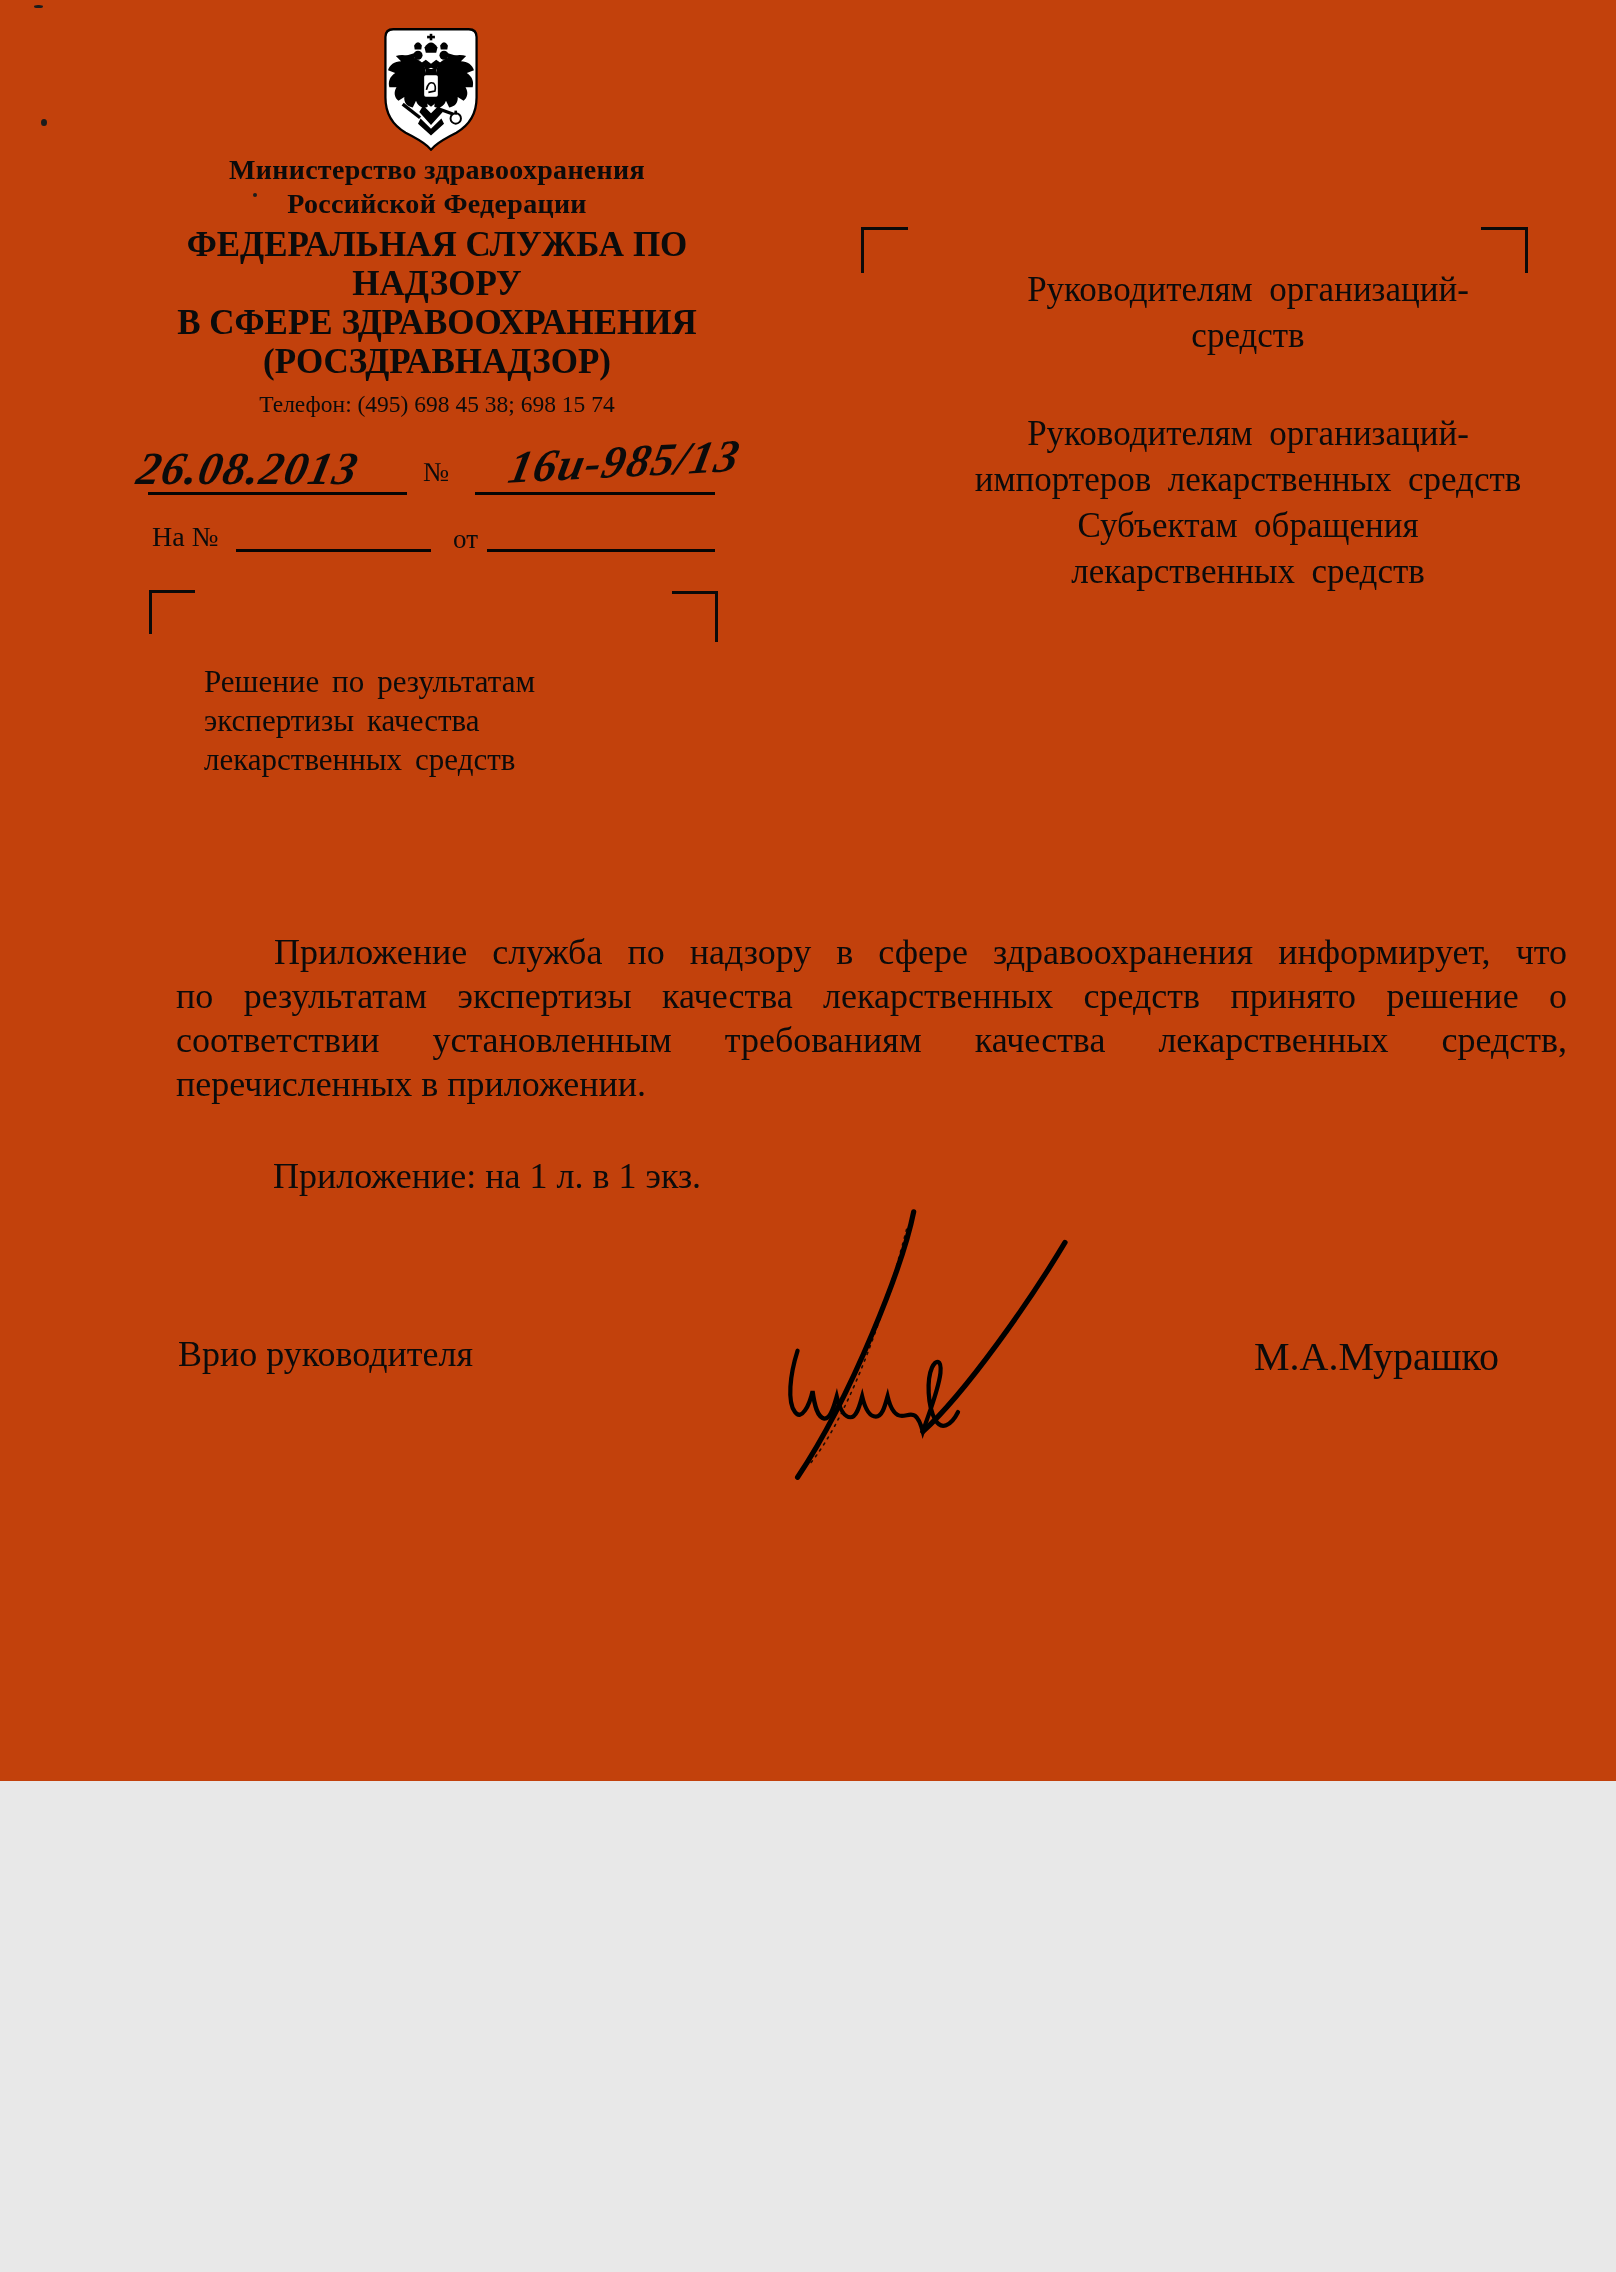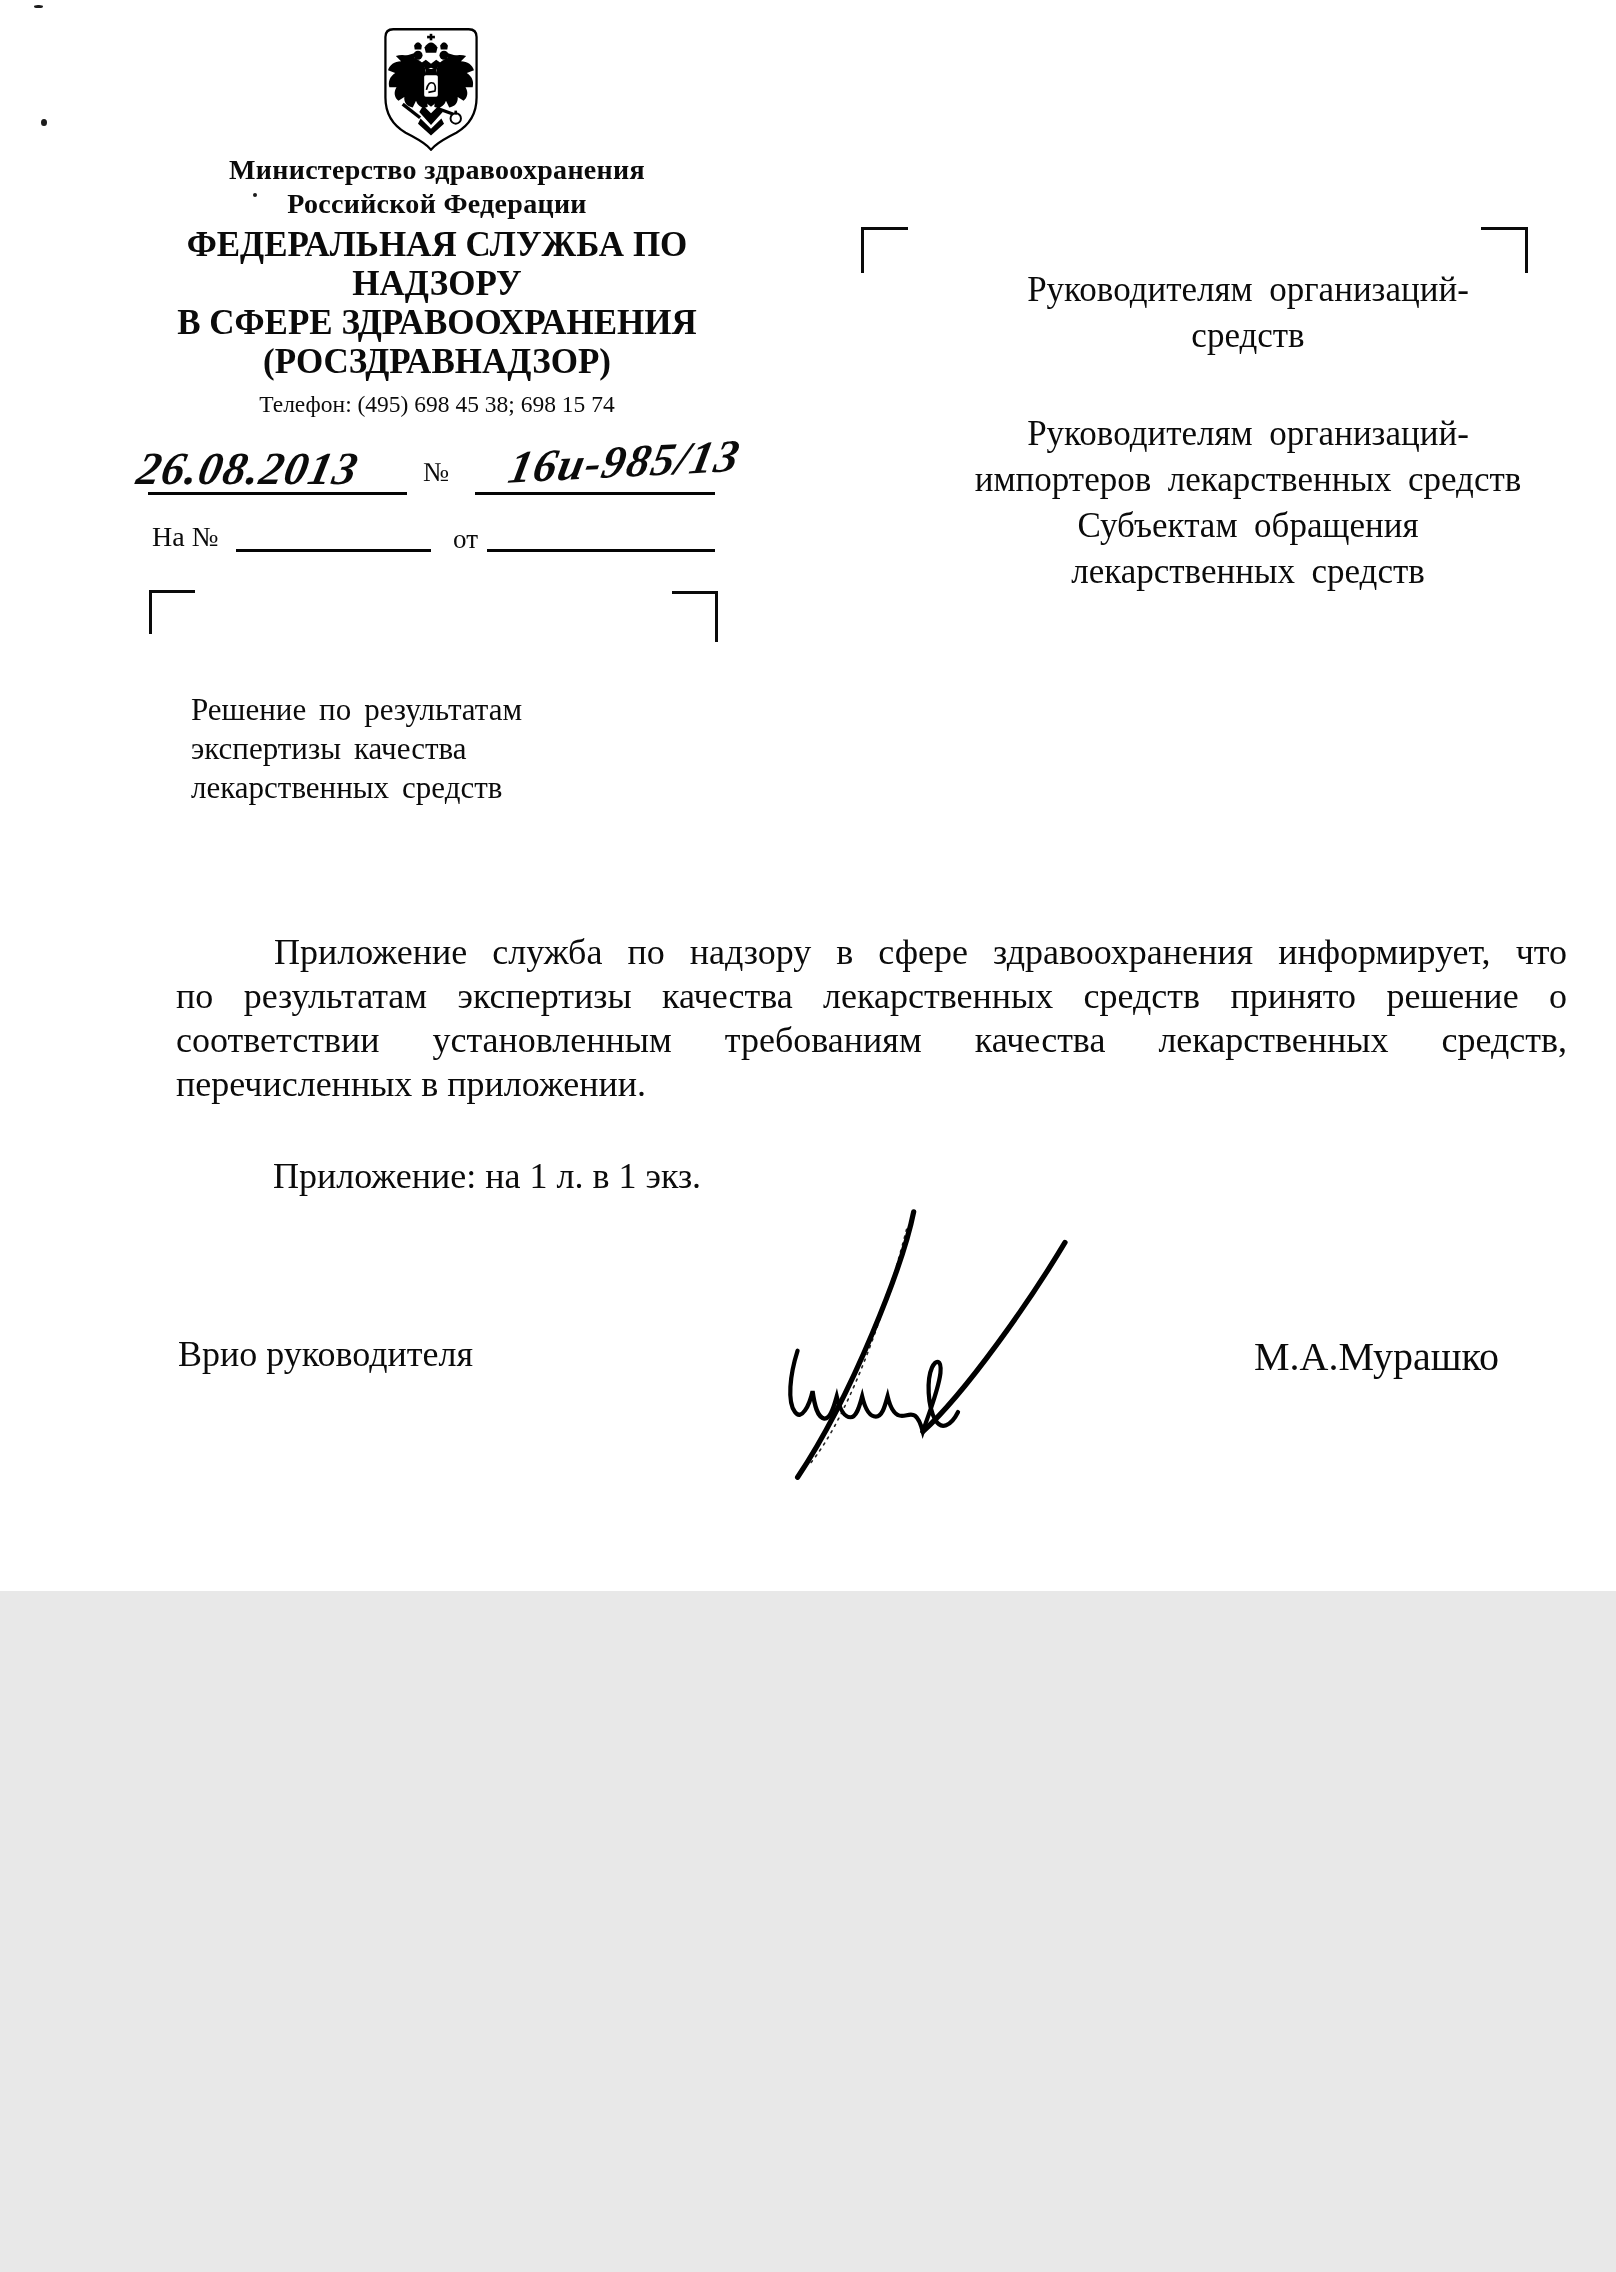--- a/index.html
+++ b/index.html
@@ -1,19 +1,19 @@
 <!DOCTYPE html>
 <html style="font-size:10.5px"><head>
 <meta charset="utf-8">
 <style>
   html,body{margin:0;padding:0;background:#e8e8e8;}
   .page{
     position:relative;
-    width:1616px;height:1591px;
-    background:#ffffff;
+    width:1616px;height:1781px;
+    background:#c2410c;
     font-family:"Liberation Serif", serif;
     color:#0b0b0b;
     overflow:hidden;
   }
   .abs{position:absolute;}
   .ctr{text-align:center;}
 
   
   .ministry{left:140px;top:153px;width:594px;font-size:28px;font-weight:700;line-height:34px;letter-spacing:0.3px;}
   .service{left:107px;top:225px;width:660px;font-size:35px;font-weight:700;line-height:39px;}
@@ -35,21 +35,21 @@
 
   
   .mark{background:#0a0a0a;}
 
   
   .addressees{left:954px;top:267px;width:588px;font-size:35px;line-height:46px;text-align:center;word-spacing:7.8px;}
   .addr-p2{margin-top:52px;}
   .addr-p3{}
 
   
-  .subject{left:191px;top:662px;width:457px;font-size:31px;line-height:39px;word-spacing:5.2px;margin-top:28px;}
+  .subject{left:204px;top:662px;width:457px;font-size:31px;line-height:39px;word-spacing:5.2px;}
 
   
   .body-text{left:176px;top:930px;width:1391px;font-size:36px;line-height:44px;}
   .body-line{text-align:justify;text-align-last:justify;}
   .body-line.first{padding-left:98px;}
   .body-line.last{text-align:justify;text-align-last:left;}
 
   .attachment{left:273px;top:1155px;font-size:36px;}
 
   

